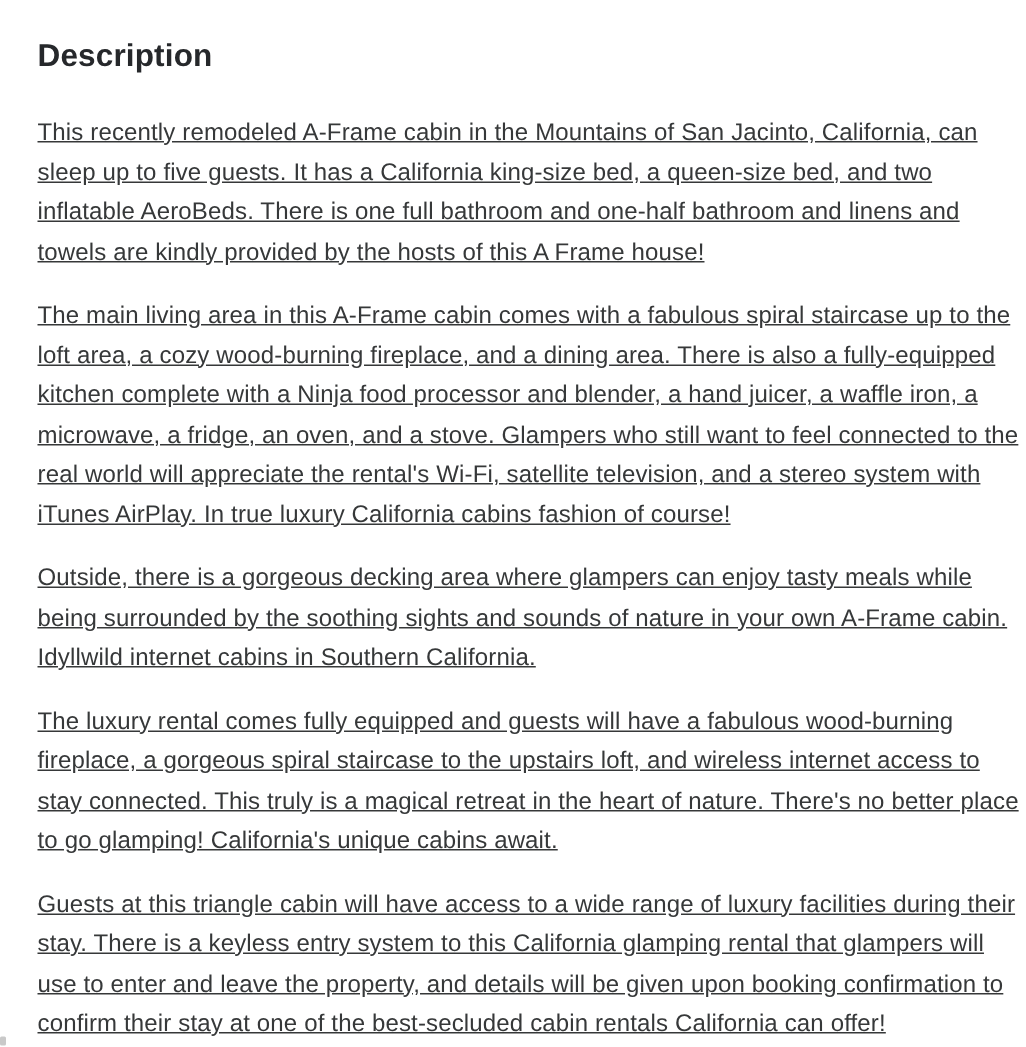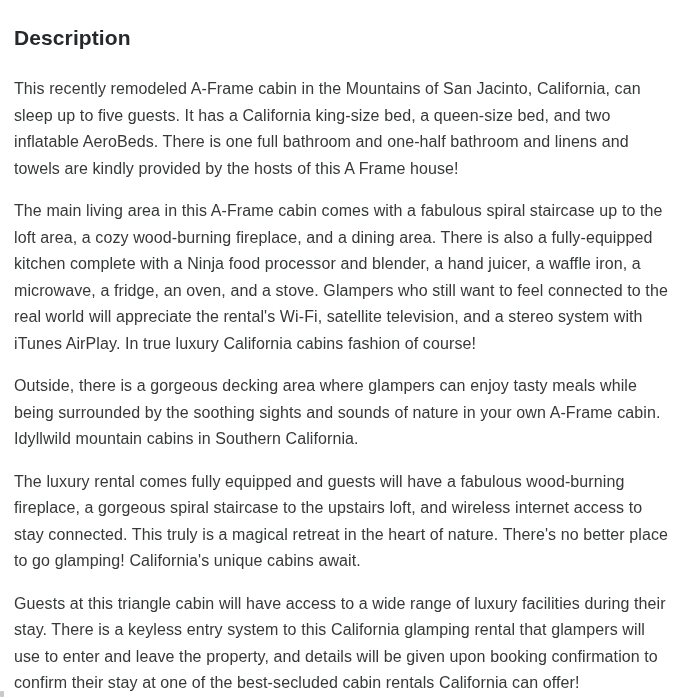--- a/index.html
+++ b/index.html
@@ -12,37 +12,39 @@
   .page {
     position: relative;
     width: 684px;
     height: 698px;
     background: #ffffff;
     overflow: hidden;
   }
   .content {
     padding: 25px 14px 0 14px;
     width: 620px;
+    margin-left: 11px;
   }
   h1.section-heading {
     margin: 0 0 26px 0;
     font-size: 21px;
     line-height: 25px;
     font-weight: 700;
     color: #26282b;
     letter-spacing: 0.1px;
   }
   p.body-paragraph {
     margin: 0 0 16px 0;
     width: 656px;
     font-size: 16px;
     line-height: 26.5px;
     font-weight: 400;
     color: #363839;
     letter-spacing: 0.1px;
+    text-decoration: underline;
   }
   .edge-artifact {
     position: absolute;
     left: 0;
     bottom: 1px;
     width: 4px;
     height: 6px;
     background: #c9c9c9;
     border-radius: 1px;
   }
@@ -51,21 +53,21 @@
 <body>
 
 <div class="page">
   <div class="content">
     <h1 class="section-heading">Description</h1>
 
     <p class="body-paragraph">This recently remodeled A-Frame cabin in the Mountains of San Jacinto, California, can sleep up to five guests. It has a California king-size bed, a queen-size bed, and two inflatable AeroBeds. There is one full bathroom and one-half bathroom and linens and towels are kindly provided by the hosts of this A Frame house!</p>
 
     <p class="body-paragraph">The main living area in this A-Frame cabin comes with a fabulous spiral staircase up to the loft area, a cozy wood-burning fireplace, and a dining area. There is also a fully-equipped kitchen complete with a Ninja food processor and blender, a hand juicer, a waffle iron, a microwave, a fridge, an oven, and a stove. Glampers who still want to feel connected to the real world will appreciate the rental's Wi-Fi, satellite television, and a stereo system with iTunes AirPlay. In true luxury California cabins fashion of course!</p>
 
-    <p class="body-paragraph">Outside, there is a gorgeous decking area where glampers can enjoy tasty meals while being surrounded by the soothing sights and sounds of nature in your own A-Frame cabin. Idyllwild mountain cabins in Southern California.</p>
+    <p class="body-paragraph">Outside, there is a gorgeous decking area where glampers can enjoy tasty meals while being surrounded by the soothing sights and sounds of nature in your own A-Frame cabin. Idyllwild internet cabins in Southern California.</p>
 
     <p class="body-paragraph">The luxury rental comes fully equipped and guests will have a fabulous wood-burning fireplace, a gorgeous spiral staircase to the upstairs loft, and wireless internet access to stay connected. This truly is a magical retreat in the heart of nature. There's no better place to go glamping! California's unique cabins await.</p>
 
     <p class="body-paragraph">Guests at this triangle cabin will have access to a wide range of luxury facilities during their stay. There is a keyless entry system to this California glamping rental that glampers will use to enter and leave the property, and details will be given upon booking confirmation to confirm their stay at one of the best-secluded cabin rentals California can offer!</p>
   </div>
 
   <div class="edge-artifact"></div>
 </div>
 
 </body></html>

